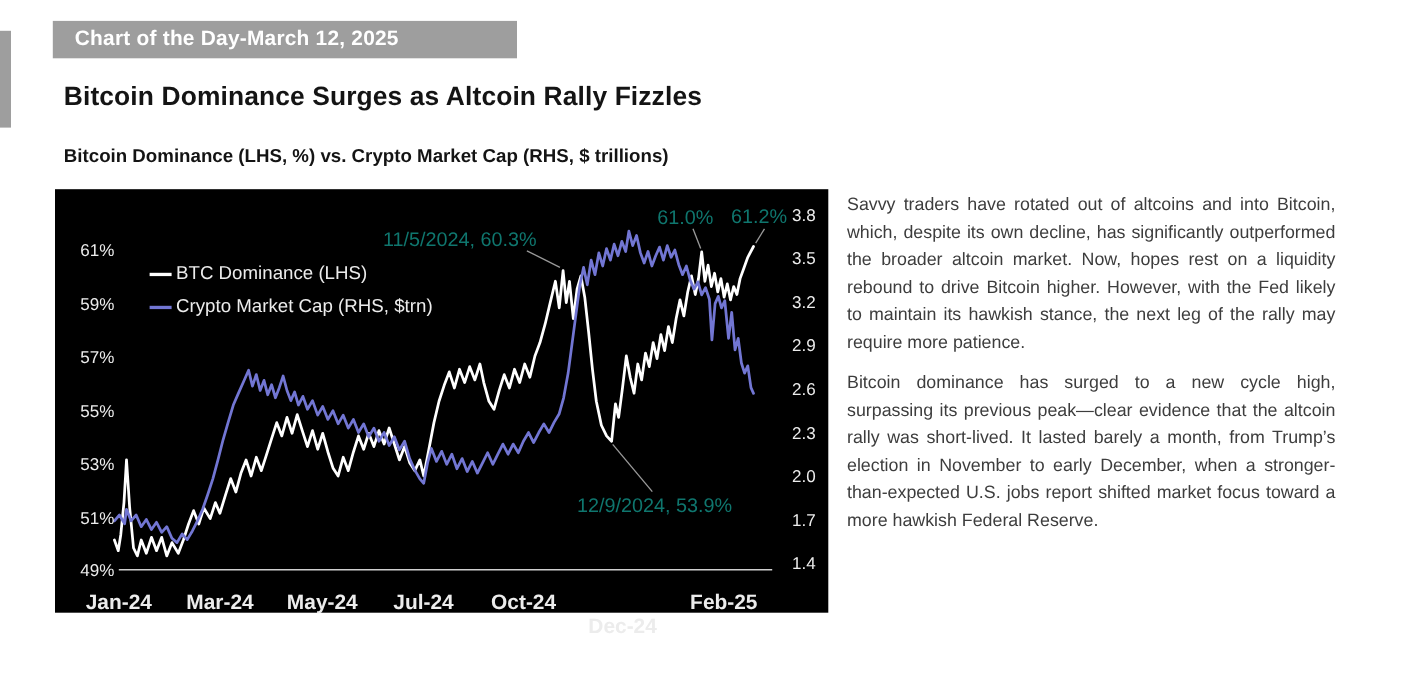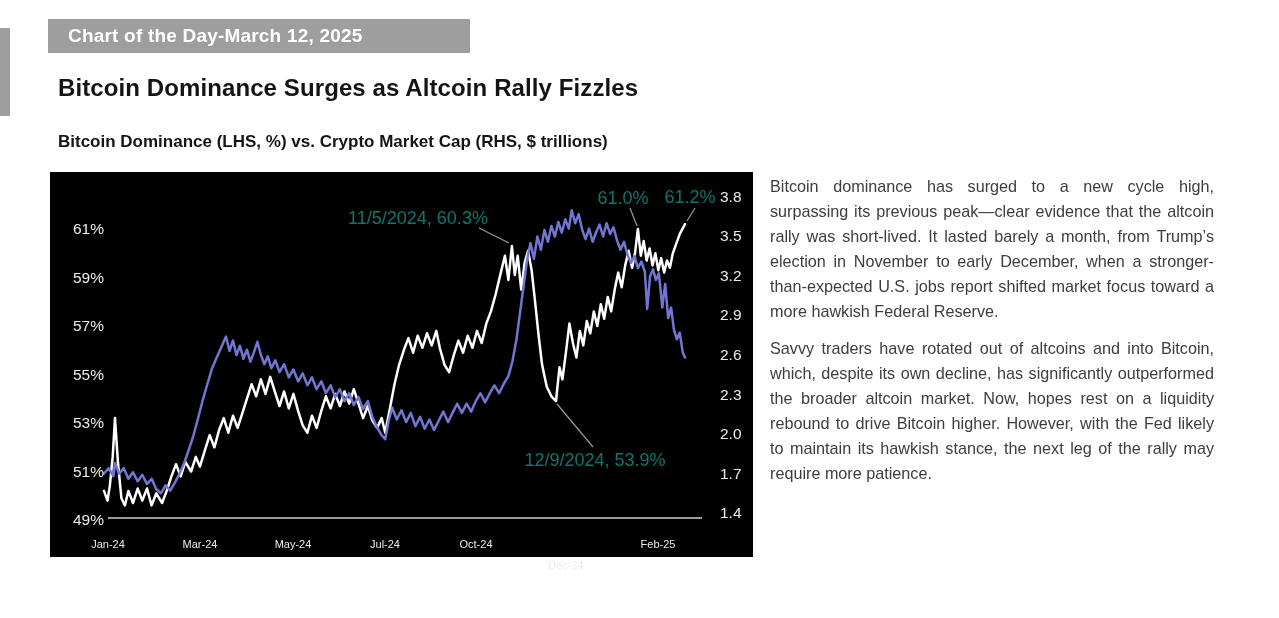--- a/index.html
+++ b/index.html
@@ -17,21 +17,21 @@
            color:#141414; letter-spacing:.1px; }
   .subtitle { position:absolute; left:58px; top:132px; font-size:17px; font-weight:bold; color:#141414; }
 
   .chart-panel { position:absolute; left:50px; top:172px; width:703px; height:385px;
                  background:#000000; }
   .chart-panel svg { position:absolute; left:0; top:0; }
 
   .tick { position:absolute; color:#ececec; font-size:15.5px; white-space:nowrap; }
   .tick-left  { width:46px; text-align:right; transform:translateY(-50%); }
   .tick-right { transform:translateY(-50%); }
-  .tick-x     { transform:translateX(-50%); font-size:11px; }
+  .tick-x     { transform:translateX(-50%); font-size:19px;font-weight:bold; }
 
   .legend { position:absolute; left:86px; top:62px; }
   .legend-item { display:flex; align-items:center; height:30px; }
   .legend-swatch { width:20px; height:3px; margin-right:4px; }
   .legend-label { color:#ececec; font-size:17px; white-space:nowrap; }
 
   .annotation { position:absolute; transform:translate(-50%,-50%); color:#0f766e;
                 font-size:18px; white-space:nowrap; }
 
   .commentary { position:absolute; left:770px; top:174px; width:444px; }
@@ -55,20 +55,30 @@
   <div class="chart-panel" id="chart-panel">
     <svg id="chart-svg" width="703" height="385" viewBox="0 0 703 385">
         <line x1="58" y1="346" x2="652" y2="346" stroke="#cfcfcf" stroke-width="1.3"></line>
         <polyline points="54.0,318.9 57.5,328.6 59.8,314.1 62.7,284.9 65.0,246.1 67.9,289.8 71.4,326.2 74.9,333.4 78.4,318.9 83.0,331.0 87.7,316.5 92.3,328.6 97.0,316.5 101.6,333.4 106.3,321.3 112.1,331.0 116.7,318.9 121.4,304.4 126.0,292.2 130.7,304.4 135.3,289.8 141.1,299.5 145.8,284.9 149.9,294.6 155.1,277.7 159.7,263.1 164.4,275.3 169.0,258.3 173.7,246.1 178.3,260.7 183.0,243.7 187.6,255.9 192.3,241.3 196.9,226.8 201.6,212.2 206.2,224.3 210.9,207.4 215.5,221.9 220.2,204.9 224.8,219.5 229.5,234.0 234.1,219.5 238.8,236.4 243.4,221.9 248.1,238.9 252.7,253.4 257.4,260.7 262.0,243.7 266.6,255.9 271.3,238.9 275.9,224.3 280.6,236.4 285.2,221.9 289.9,234.0 294.5,219.5 299.2,231.6 303.8,217.1 308.5,231.6 313.1,246.1 317.8,234.0 322.4,248.6 327.1,255.9 331.7,246.1 335.2,260.7 339.9,236.4 344.5,212.2 349.1,192.8 353.8,178.3 358.4,166.1 363.1,180.7 367.7,163.7 372.4,175.8 377.0,161.3 381.7,173.4 386.3,158.9 389.8,175.8 394.5,192.8 399.1,200.1 403.8,183.1 408.4,168.6 413.1,180.7 417.7,163.7 422.4,175.8 427.0,158.9 431.7,171.0 436.3,151.6 440.9,139.4 445.6,122.5 450.2,103.1 454.9,83.7 458.4,107.9 461.9,74.0 464.8,103.1 467.7,83.7 471.2,117.6 474.6,90.9 478.1,78.8 481.6,98.2 485.1,129.8 488.6,163.7 492.1,192.8 496.7,214.6 501.4,224.3 506.0,229.2 509.5,195.2 512.4,207.4 515.9,180.7 519.4,151.6 522.9,171.0 526.4,185.5 529.8,158.9 533.3,173.4 536.8,149.1 540.3,161.3 543.8,139.4 547.3,154.0 550.8,132.2 554.2,146.7 557.7,124.9 561.2,139.4 564.7,117.6 568.2,100.6 571.7,115.2 575.2,93.4 578.6,78.8 582.1,95.8 585.0,81.3 587.9,57.0 590.8,83.7 593.7,69.1 596.7,88.5 599.6,76.4 602.5,93.4 605.4,81.3 608.3,98.2 611.2,86.1 614.1,100.6 617.0,88.5 619.9,95.8 622.8,81.3 626.3,71.6 629.8,61.9 635.0,52.1" fill="none" stroke="#ffffff" stroke-width="2.5" stroke-linejoin="round" stroke-linecap="round"></polyline>
         <polyline points="54.0,301.5 58.6,296.2 63.3,304.1 65.0,291.0 69.1,301.5 73.8,296.2 78.4,306.8 83.0,300.2 87.7,309.4 92.3,302.8 97.0,312.0 101.6,306.8 106.3,317.3 110.9,321.3 115.6,313.3 120.2,318.6 124.9,310.7 129.5,301.5 134.2,291.0 138.8,277.8 143.5,263.3 148.1,246.2 152.8,227.8 157.4,212.0 162.1,196.2 166.7,185.6 171.4,175.1 176.0,164.6 179.5,179.0 183.0,168.5 186.5,183.0 190.0,173.8 193.4,186.9 196.9,177.7 200.4,189.6 203.9,180.4 207.4,169.8 210.9,183.0 214.4,192.2 217.8,184.3 221.3,196.2 225.4,188.3 229.5,200.1 234.1,192.2 238.8,205.4 243.4,197.5 248.1,209.3 252.7,201.4 257.4,213.3 262.0,205.4 266.6,217.2 271.3,209.3 275.9,221.2 280.6,213.3 285.2,225.1 289.9,217.2 294.5,229.1 299.2,221.2 303.8,233.0 308.5,225.1 313.1,237.0 317.8,229.1 322.4,244.9 327.1,255.4 331.7,263.3 335.2,267.3 338.7,248.8 342.2,235.7 346.8,247.5 351.5,238.3 356.1,250.1 360.8,240.9 365.4,254.1 370.1,244.9 374.7,256.7 379.4,247.5 384.0,258.1 388.7,248.8 393.3,239.6 398.0,250.1 402.6,240.9 407.2,231.7 411.9,240.9 416.5,231.7 421.2,239.6 425.8,229.1 430.5,221.2 435.1,230.4 439.8,221.2 444.4,213.3 449.1,221.2 453.7,212.0 458.4,204.1 462.4,189.6 466.5,167.2 470.0,140.9 473.5,114.5 477.0,88.2 480.5,71.1 483.9,86.9 487.4,64.5 490.9,77.7 494.4,57.9 497.9,69.8 501.4,54.0 504.9,64.5 508.3,50.0 511.8,60.5 515.3,47.4 518.8,56.6 521.7,38.2 525.2,51.3 528.7,42.1 532.2,57.9 535.6,67.1 539.1,56.6 542.6,69.8 546.1,60.5 549.6,52.6 553.1,64.5 556.6,51.3 560.1,61.9 563.5,55.3 567.0,68.4 570.5,77.7 574.0,69.8 577.5,82.9 581.0,90.8 584.5,84.2 587.9,96.1 591.4,89.5 594.9,100.0 597.2,136.9 600.1,104.0 603.0,97.4 605.9,107.9 608.9,101.4 612.3,135.6 615.2,111.9 618.2,146.1 621.1,135.6 624.0,158.0 626.9,167.2 629.8,160.6 632.7,180.4 635.0,185.6" fill="none" stroke="#7276d3" stroke-width="2.5" stroke-linejoin="round" stroke-linecap="round"></polyline>
         <line x1="429" y1="56" x2="459" y2="71" stroke="#9a9a9a" stroke-width="1.2"></line>
         <line x1="580" y1="36" x2="587" y2="54" stroke="#9a9a9a" stroke-width="1.2"></line>
         <line x1="645" y1="36" x2="637" y2="49" stroke="#9a9a9a" stroke-width="1.2"></line>
         <line x1="507" y1="232" x2="543" y2="275" stroke="#9a9a9a" stroke-width="1.2"></line>
       </svg>
+    <div class="legend" id="legend">
+        <div class="legend-item">
+          <span class="legend-swatch" style="background: rgb(255, 255, 255);"></span>
+          <span class="legend-label">BTC Dominance (LHS)</span>
+        </div>
+        <div class="legend-item">
+          <span class="legend-swatch" style="background: rgb(114, 118, 211);"></span>
+          <span class="legend-label">Crypto Market Cap (RHS, $trn)</span>
+        </div>
+      </div>
   <div class="tick tick-left" style="left: 8px; top: 57px;">61%</div>
       <div class="tick tick-left" style="left: 8px; top: 106px;">59%</div>
       <div class="tick tick-left" style="left: 8px; top: 154px;">57%</div>
       <div class="tick tick-left" style="left: 8px; top: 203px;">55%</div>
       <div class="tick tick-left" style="left: 8px; top: 251px;">53%</div>
       <div class="tick tick-left" style="left: 8px; top: 300px;">51%</div>
       <div class="tick tick-left" style="left: 8px; top: 348px;">49%</div>
       <div class="tick tick-right" style="left: 670px; top: 25px;">3.8</div>
       <div class="tick tick-right" style="left: 670px; top: 64px;">3.5</div>
       <div class="tick tick-right" style="left: 670px; top: 104px;">3.2</div>
@@ -85,17 +95,17 @@
       <div class="tick tick-x" style="left: 426px; top: 366px;">Oct-24</div>
       <div class="tick tick-x" style="left: 516px; top: 387px;">Dec-24</div>
       <div class="tick tick-x" style="left: 608px; top: 366px; text-align: center;">Feb-25</div>
       <div class="annotation" style="left: 368px; top: 46px;">11/5/2024, 60.3%</div>
       <div class="annotation" style="left: 573px; top: 26px;">61.0%</div>
       <div class="annotation" style="left: 640px; top: 25px;">61.2%</div>
       <div class="annotation" style="left: 545px; top: 288px;">12/9/2024, 53.9%</div>
     </div>
 
   <div class="commentary">
+    <p>Savvy traders have rotated out of altcoins and into Bitcoin, which, despite its own decline, has significantly outperformed the broader altcoin market. Now, hopes rest on a liquidity rebound to drive Bitcoin higher. However, with the Fed likely to maintain its hawkish stance, the next leg of the rally may require more patience.</p>
     <p>Bitcoin dominance has surged to a new cycle high, surpassing its previous peak—clear evidence that the altcoin rally was short-lived. It lasted barely a month, from Trump’s election in November to early December, when a stronger-than-expected U.S. jobs report shifted market focus toward a more hawkish Federal Reserve.</p>
-    <p>Savvy traders have rotated out of altcoins and into Bitcoin, which, despite its own decline, has significantly outperformed the broader altcoin market. Now, hopes rest on a liquidity rebound to drive Bitcoin higher. However, with the Fed likely to maintain its hawkish stance, the next leg of the rally may require more patience.</p>
   </div>
 
 </div>
 
 </body></html>

